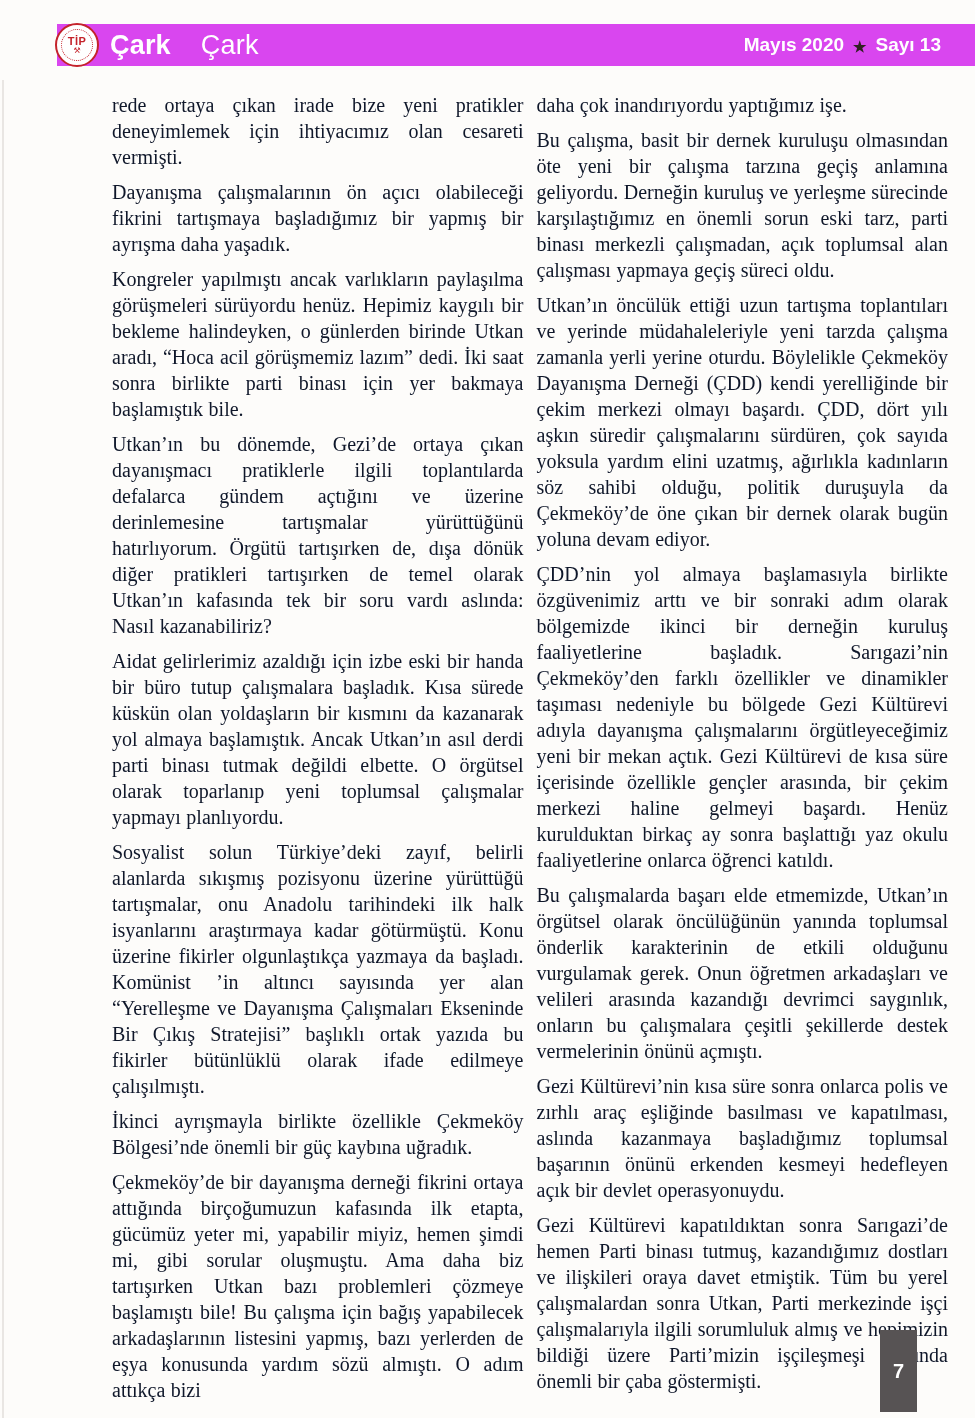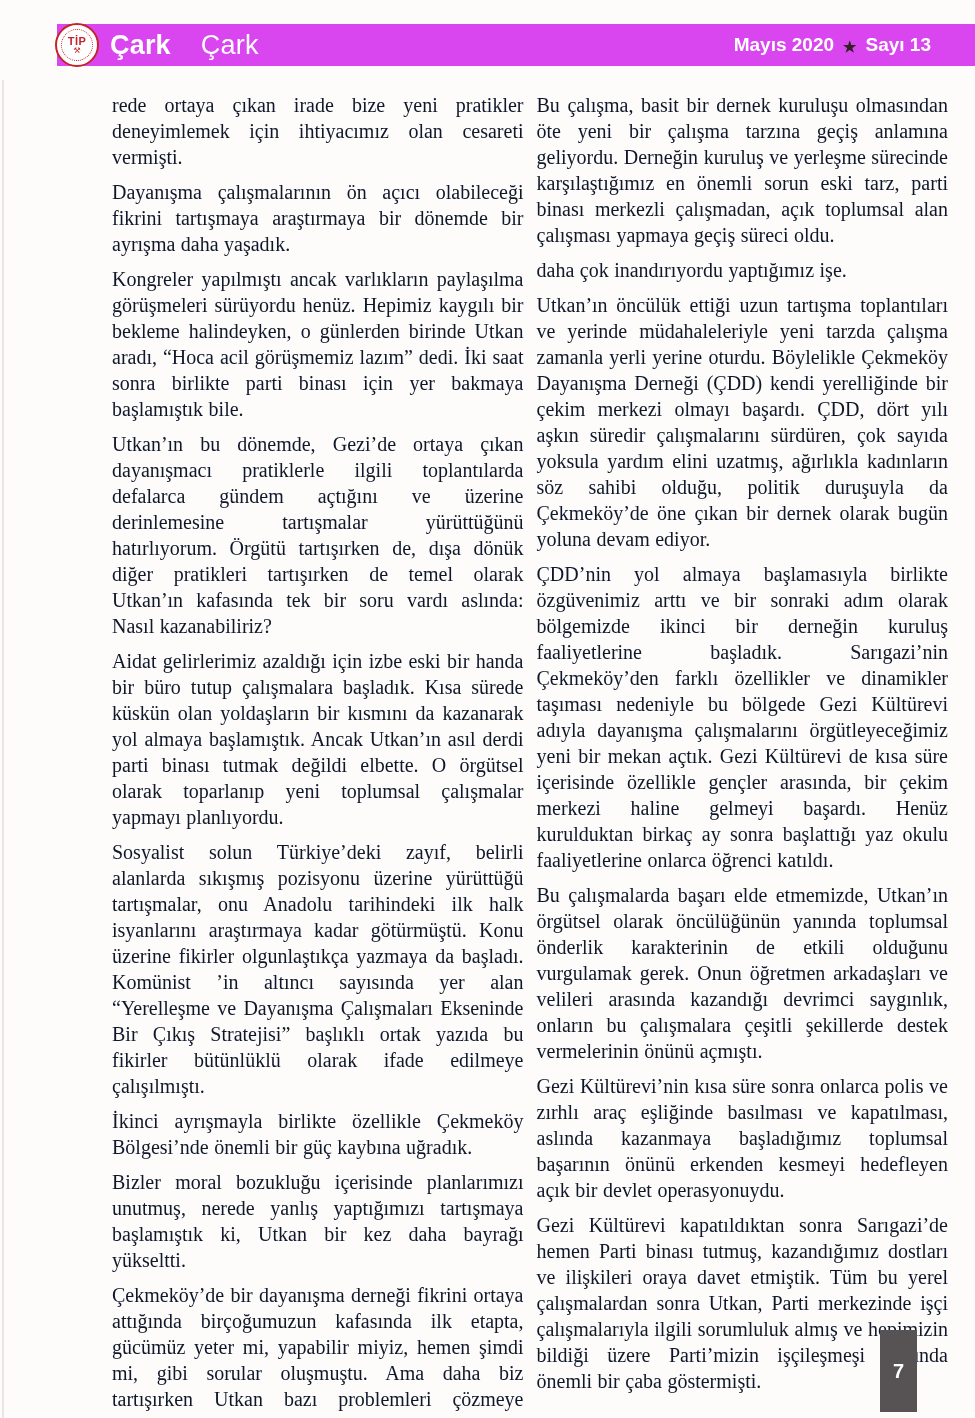--- a/index.html
+++ b/index.html
@@ -49,21 +49,21 @@
     margin-left: 53px;
     font-family: "Liberation Sans", sans-serif;
     color: #ffffff; font-size: 27px; line-height: 1;
     letter-spacing: 0.2px;
     display: flex;
     gap: 30px;
   }
   .masthead .bold-part { font-weight: bold; }
   .masthead .light-part { font-weight: normal; }
   .issue-info {
-    margin-left: auto; padding-right: 44px;
+    margin-left: auto; padding-right: 34px;
     font-family: "Liberation Sans", sans-serif;
     color: #ffffff; font-weight: bold; font-size: 19px;
     display: flex; align-items: center; gap: 9px;
   }
   .issue-star {
     color: #302122; font-size: 15px; line-height: 1;
     transform: translateY(1px);
   }
 
   
@@ -116,32 +116,31 @@
     <div class="issue-info">
       <span>Mayıs 2020</span>
       <span class="issue-star">★</span>
       <span>Sayı 13</span>
     </div>
   </div>
 
   <div class="content">
     <div class="column">
       <p>rede ortaya çıkan irade bize yeni pratikler deneyimlemek için ihtiyacımız olan cesareti vermişti.</p>
-      <p>Dayanışma çalışmalarının ön açıcı olabileceği fikrini tartışmaya araştırmaya bir dönemde bir ayrışma daha yaşadık.</p>
+      <p>Dayanışma çalışmalarının ön açıcı olabileceği fikrini tartışmaya başladığımız bir yapmış bir ayrışma daha yaşadık.</p>
       <p>Kongreler yapılmıştı ancak varlıkların paylaşılma görüşmeleri sürüyordu henüz. Hepimiz kaygılı bir bekleme halindeyken, o günlerden birinde Utkan aradı, “Hoca acil görüşmemiz lazım” dedi. İki saat sonra birlikte parti binası için yer bakmaya başlamıştık bile.</p>
       <p>Utkan’ın bu dönemde, Gezi’de ortaya çıkan dayanışmacı pratiklerle ilgili toplantılarda defalarca gündem açtığını ve üzerine derinlemesine tartışmalar yürüttüğünü hatırlıyorum. Örgütü tartışırken de, dışa dönük diğer pratikleri tartışırken de temel olarak Utkan’ın kafasında tek bir soru vardı aslında: Nasıl kazanabiliriz?</p>
       <p>Aidat gelirlerimiz azaldığı için izbe eski bir handa bir büro tutup çalışmalara başladık. Kısa sürede küskün olan yoldaşların bir kısmını da kazanarak yol almaya başlamıştık. Ancak Utkan’ın asıl derdi parti binası tutmak değildi elbette. O örgütsel olarak toparlanıp yeni toplumsal çalışmalar yapmayı planlıyordu.</p>
       <p>Sosyalist solun Türkiye’deki zayıf, belirli alanlarda sıkışmış pozisyonu üzerine yürüttüğü tartışmalar, onu Anadolu tarihindeki ilk halk isyanlarını araştırmaya kadar götürmüştü. Konu üzerine fikirler olgunlaştıkça yazmaya da başladı. Komünist ’in altıncı sayısında yer alan “Yerelleşme ve Dayanışma Çalışmaları Ekseninde Bir Çıkış Stratejisi” başlıklı ortak yazıda bu fikirler bütünlüklü olarak ifade edilmeye çalışılmıştı.</p>
       <p>İkinci ayrışmayla birlikte özellikle Çekmeköy Bölgesi’nde önemli bir güç kaybına uğradık.</p>
-      <p>Bizler moral bozukluğu içerisinde planlarımızı unutmuş, nerede yanlış yaptığımızı tartışmaya başlamıştık ki, Utkan bir kez daha bayrağı yükseltti.</p>
       <p>Çekmeköy’de bir dayanışma derneği fikrini ortaya attığında birçoğumuzun kafasında ilk etapta, gücümüz yeter mi, yapabilir miyiz, hemen şimdi mi, gibi sorular oluşmuştu. Ama daha biz tartışırken Utkan bazı problemleri çözmeye başlamıştı bile! Bu çalışma için bağış yapabilecek arkadaşlarının listesini yapmış, bazı yerlerden de eşya konusunda yardım sözü almıştı. O adım attıkça bizi</p>
     </div>
     <div class="column">
+      <p>daha çok inandırıyordu yaptığımız işe.</p>
       <p>Bu çalışma, basit bir dernek kuruluşu olmasından öte yeni bir çalışma tarzına geçiş anlamına geliyordu. Derneğin kuruluş ve yerleşme sürecinde karşılaştığımız en önemli sorun eski tarz, parti binası merkezli çalışmadan, açık toplumsal alan çalışması yapmaya geçiş süreci oldu.</p>
-      <p>daha çok inandırıyordu yaptığımız işe.</p>
       <p>Utkan’ın öncülük ettiği uzun tartışma toplantıları ve yerinde müdahaleleriyle yeni tarzda çalışma zamanla yerli yerine oturdu. Böylelikle Çekmeköy Dayanışma Derneği (ÇDD) kendi yerelliğinde bir çekim merkezi olmayı başardı. ÇDD, dört yılı aşkın süredir çalışmalarını sürdüren, çok sayıda yoksula yardım elini uzatmış, ağırlıkla kadınların söz sahibi olduğu, politik duruşuyla da Çekmeköy’de öne çıkan bir dernek olarak bugün yoluna devam ediyor.</p>
       <p>ÇDD’nin yol almaya başlamasıyla birlikte özgüvenimiz arttı ve bir sonraki adım olarak bölgemizde ikinci bir derneğin kuruluş faaliyetlerine başladık. Sarıgazi’nin Çekmeköy’den farklı özellikler ve dinamikler taşıması nedeniyle bu bölgede Gezi Kültürevi adıyla dayanışma çalışmalarını örgütleyeceğimiz yeni bir mekan açtık. Gezi Kültürevi de kısa süre içerisinde özellikle gençler arasında, bir çekim merkezi haline gelmeyi başardı. Henüz kurulduktan birkaç ay sonra başlattığı yaz okulu faaliyetlerine onlarca öğrenci katıldı.</p>
       <p>Bu çalışmalarda başarı elde etmemizde, Utkan’ın örgütsel olarak öncülüğünün yanında toplumsal önderlik karakterinin de etkili olduğunu vurgulamak gerek. Onun öğretmen arkadaşları ve velileri arasında kazandığı devrimci saygınlık, onların bu çalışmalara çeşitli şekillerde destek vermelerinin önünü açmıştı.</p>
       <p>Gezi Kültürevi’nin kısa süre sonra onlarca polis ve zırhlı araç eşliğinde basılması ve kapatılması, aslında kazanmaya başladığımız toplumsal başarının önünü erkenden kesmeyi hedefleyen açık bir devlet operasyonuydu.</p>
       <p>Gezi Kültürevi kapatıldıktan sonra Sarıgazi’de hemen Parti binası tutmuş, kazandığımız dostları ve ilişkileri oraya davet etmiştik. Tüm bu yerel çalışmalardan sonra Utkan, Parti merkezinde işçi çalışmalarıyla ilgili sorumluluk almış ve hepimizin bildiği üzere Parti’mizin işçileşmeşi yolunda önemli bir çaba göstermişti.</p>
 
     </div>
   </div>
 
   <div class="page-number-badge">

